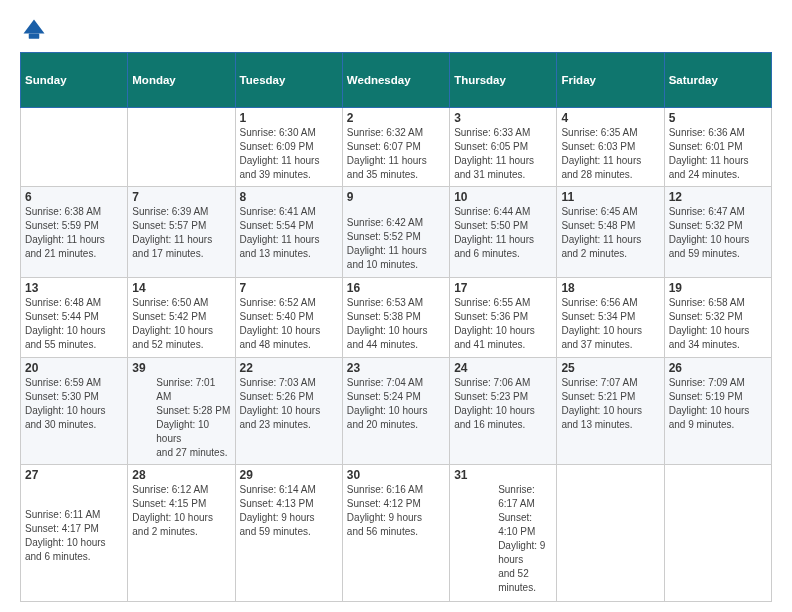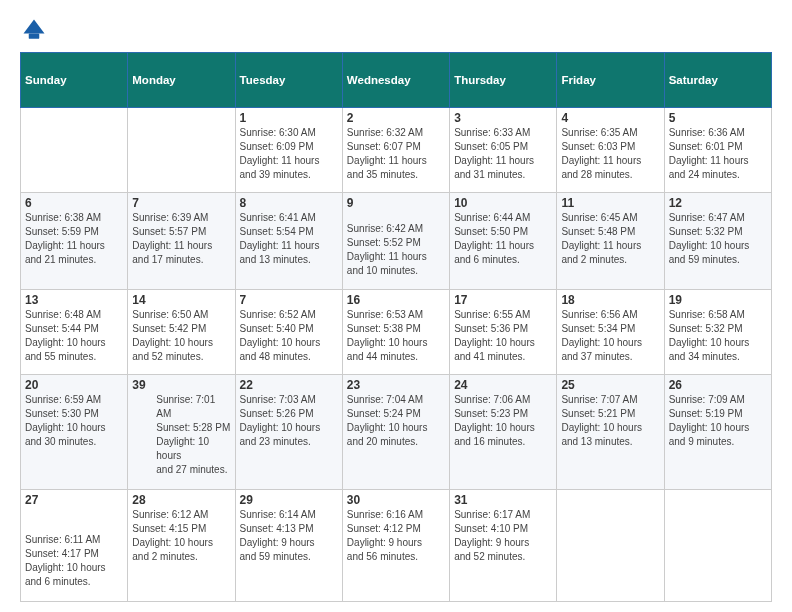--- a/index.html
+++ b/index.html
@@ -344,21 +344,21 @@
           </td>
           <td>
             <span class="day-num">30</span>
             <div class="day-info" style="white-space: pre-line;">Sunrise: 6:16 AM
 Sunset: 4:12 PM
 Daylight: 9 hours
 and 56 minutes.</div>
           </td>
           <td>
             <span class="day-num">31</span>
-            <div class="day-info" style="white-space: pre-line;">Sunrise: 6:17 AM
+            <div class="day-info" style="white-space: pre-line; margin-left: 44px;">Sunrise: 6:17 AM
 Sunset: 4:10 PM
 Daylight: 9 hours
 and 52 minutes.</div>
           </td>
           <td class="empty"></td>
           <td class="empty"></td>
         </tr>
       </tbody>
   </table>
 </div>

